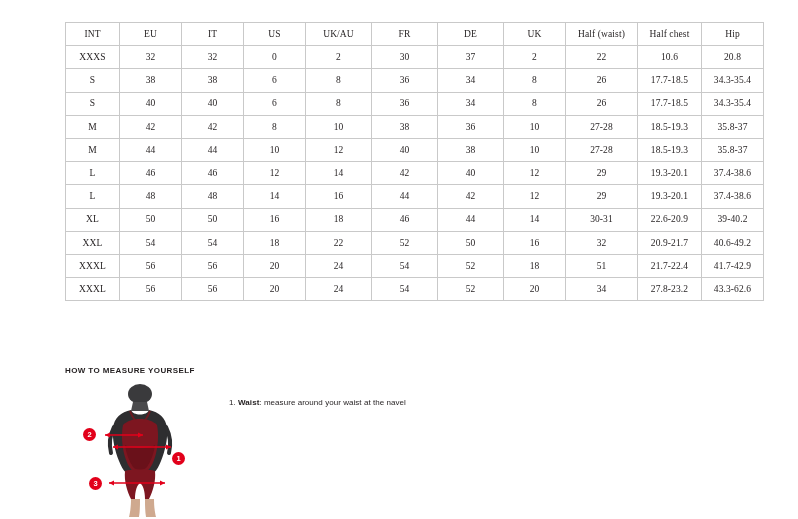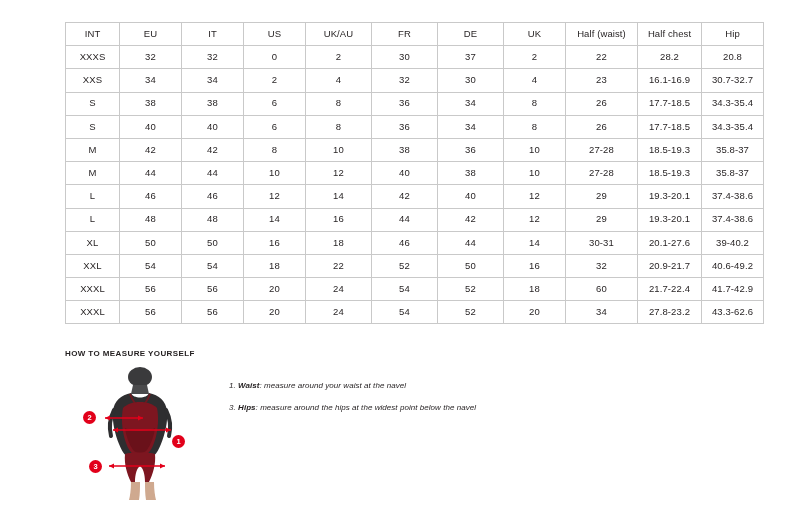--- a/index.html
+++ b/index.html
@@ -17,20 +17,21 @@
     width: 798px;
     height: 519px;
     overflow: hidden;
   }
   
   .table-wrap {
     position: absolute;
     left: 65px;
     top: 22px;
     width: 668px;
+    font-family: Liberation Serif, serif;
   }
   table.size-table {
     border-collapse: collapse;
     width: 668px;
     table-layout: fixed;
   }
   table.size-table th,
   table.size-table td {
     border: 1px solid #c9c9c9;
     height: 23.2px;
@@ -63,38 +64,38 @@
     left: 65px;
     top: 349px;
     width: 700px;
   }
   .howto-title {
     font-size: 8px;
     font-weight: bold;
     letter-spacing: 0.4px;
     color: #231f20;
     margin-bottom: 8px;
+    margin-top: 17px;
   }
   .howto-body {
     position: relative;
     display: flex;
     align-items: flex-start;
   }
   .figure-area {
     position: relative;
     width: 120px;
     height: 135px;
     margin-left: 18px;
     flex: 0 0 120px;
   }
   .instructions {
     margin-left: 26px;
     padding-top: 15px;
     flex: 1 1 auto;
-    font-style: italic;
   }
   .instr-line {
     font-size: 8px;
     line-height: 1.2;
     color: #231f20;
     margin-bottom: 12.5px;
     letter-spacing: 0.05px;
   }
   .instr-line b { font-weight: bold; }
   .instr-num { font-weight: normal; }
@@ -156,35 +157,22 @@
         <tr>
           <td>XXXS</td>
           <td>32</td>
           <td>32</td>
           <td>0</td>
           <td>2</td>
           <td>30</td>
           <td>37</td>
           <td>2</td>
           <td>22</td>
-          <td>28.2</td>
+          <td>10.6</td>
           <td>20.8</td>
-        </tr>
-        <tr>
-          <td>XXS</td>
-          <td>34</td>
-          <td>34</td>
-          <td>2</td>
-          <td>4</td>
-          <td>32</td>
-          <td>30</td>
-          <td>4</td>
-          <td>23</td>
-          <td>16.1-16.9</td>
-          <td>30.7-32.7</td>
         </tr>
         <tr>
           <td>S</td>
           <td>38</td>
           <td>38</td>
           <td>6</td>
           <td>8</td>
           <td>36</td>
           <td>34</td>
           <td>8</td>
@@ -260,21 +248,21 @@
         <tr>
           <td>XL</td>
           <td>50</td>
           <td>50</td>
           <td>16</td>
           <td>18</td>
           <td>46</td>
           <td>44</td>
           <td>14</td>
           <td>30-31</td>
-          <td>20.1-27.6</td>
+          <td>22.6-20.9</td>
           <td>39-40.2</td>
         </tr>
         <tr>
           <td>XXL</td>
           <td>54</td>
           <td>54</td>
           <td>18</td>
           <td>22</td>
           <td>52</td>
           <td>50</td>
@@ -285,21 +273,21 @@
         </tr>
         <tr>
           <td>XXXL</td>
           <td>56</td>
           <td>56</td>
           <td>20</td>
           <td>24</td>
           <td>54</td>
           <td>52</td>
           <td>18</td>
-          <td>60</td>
+          <td>51</td>
           <td>21.7-22.4</td>
           <td>41.7-42.9</td>
         </tr>
         <tr>
           <td>XXXL</td>
           <td>56</td>
           <td>56</td>
           <td>20</td>
           <td>24</td>
           <td>54</td>
@@ -364,22 +352,18 @@
         <div class="marker marker-1">1</div>
         <div class="marker marker-2">2</div>
         <div class="marker marker-3">3</div>
       </div>
 
       <div class="instructions">
         <div class="instr-line">
           <span class="instr-num">1.</span>
           <b>Waist</b><span>: measure around your waist at the navel</span>
         </div>
-        <div class="instr-line">
-          <span class="instr-num">3.</span>
-          <b>Hips</b><span>: measure around the hips at the widest point below the navel</span>
-        </div>
       </div>
 
     </div>
   </div>
 
 </div>
 
 </body></html>

